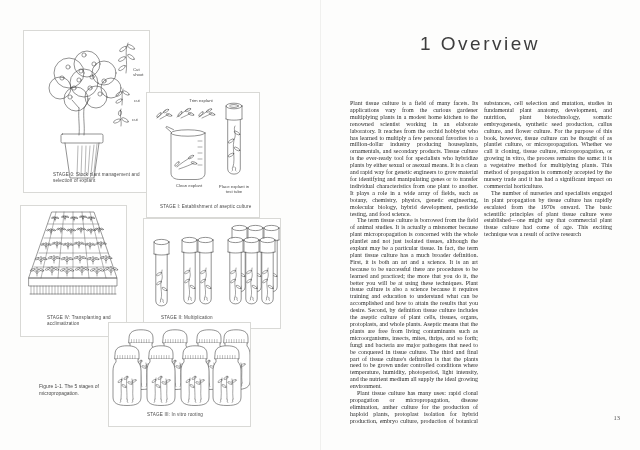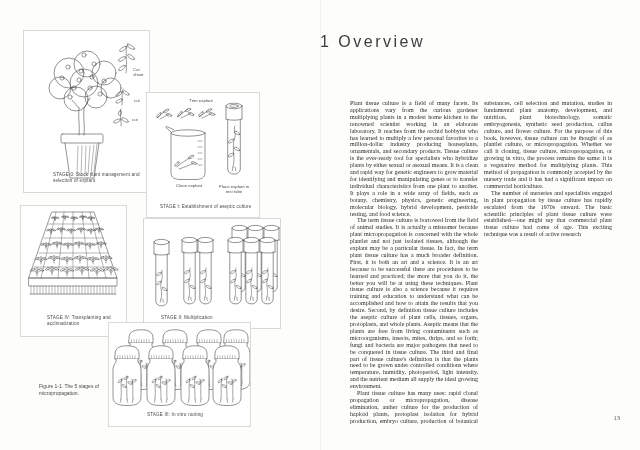--- a/index.html
+++ b/index.html
@@ -20,23 +20,23 @@
   }
   .plabel{
     position:absolute;font-size:4.3px;line-height:1.25;color:#4a4a4a;
   }
   .figcaption{
     position:absolute;left:39px;top:383px;width:80px;
     font-size:5px;line-height:1.45;color:#4a4a4a;
   }
   
   .chapter-title{
-    position:absolute;left:320px;top:33px;width:320px;text-align:left;
+    position:absolute;left:320px;top:33px;width:320px;text-align:center;
     font-family:"Liberation Sans",sans-serif;font-weight:300;
-    font-size:16px;letter-spacing:2.5px;color:#3d3d3d;
+    font-size:19px;letter-spacing:2.5px;color:#3d3d3d;
   }
   .bodytext{
     position:absolute;left:350px;top:100px;width:262px;height:325px;
     column-count:2;column-gap:6px;column-fill:auto;overflow:hidden;
     font-family:"Liberation Serif",serif;font-size:6px;line-height:6.9px;
     text-align:justify;color:#2b2b2b;
   }
   .bodytext p{margin:0;text-indent:7px;}
   .bodytext p.first{text-indent:0;}
   .pagenum{

